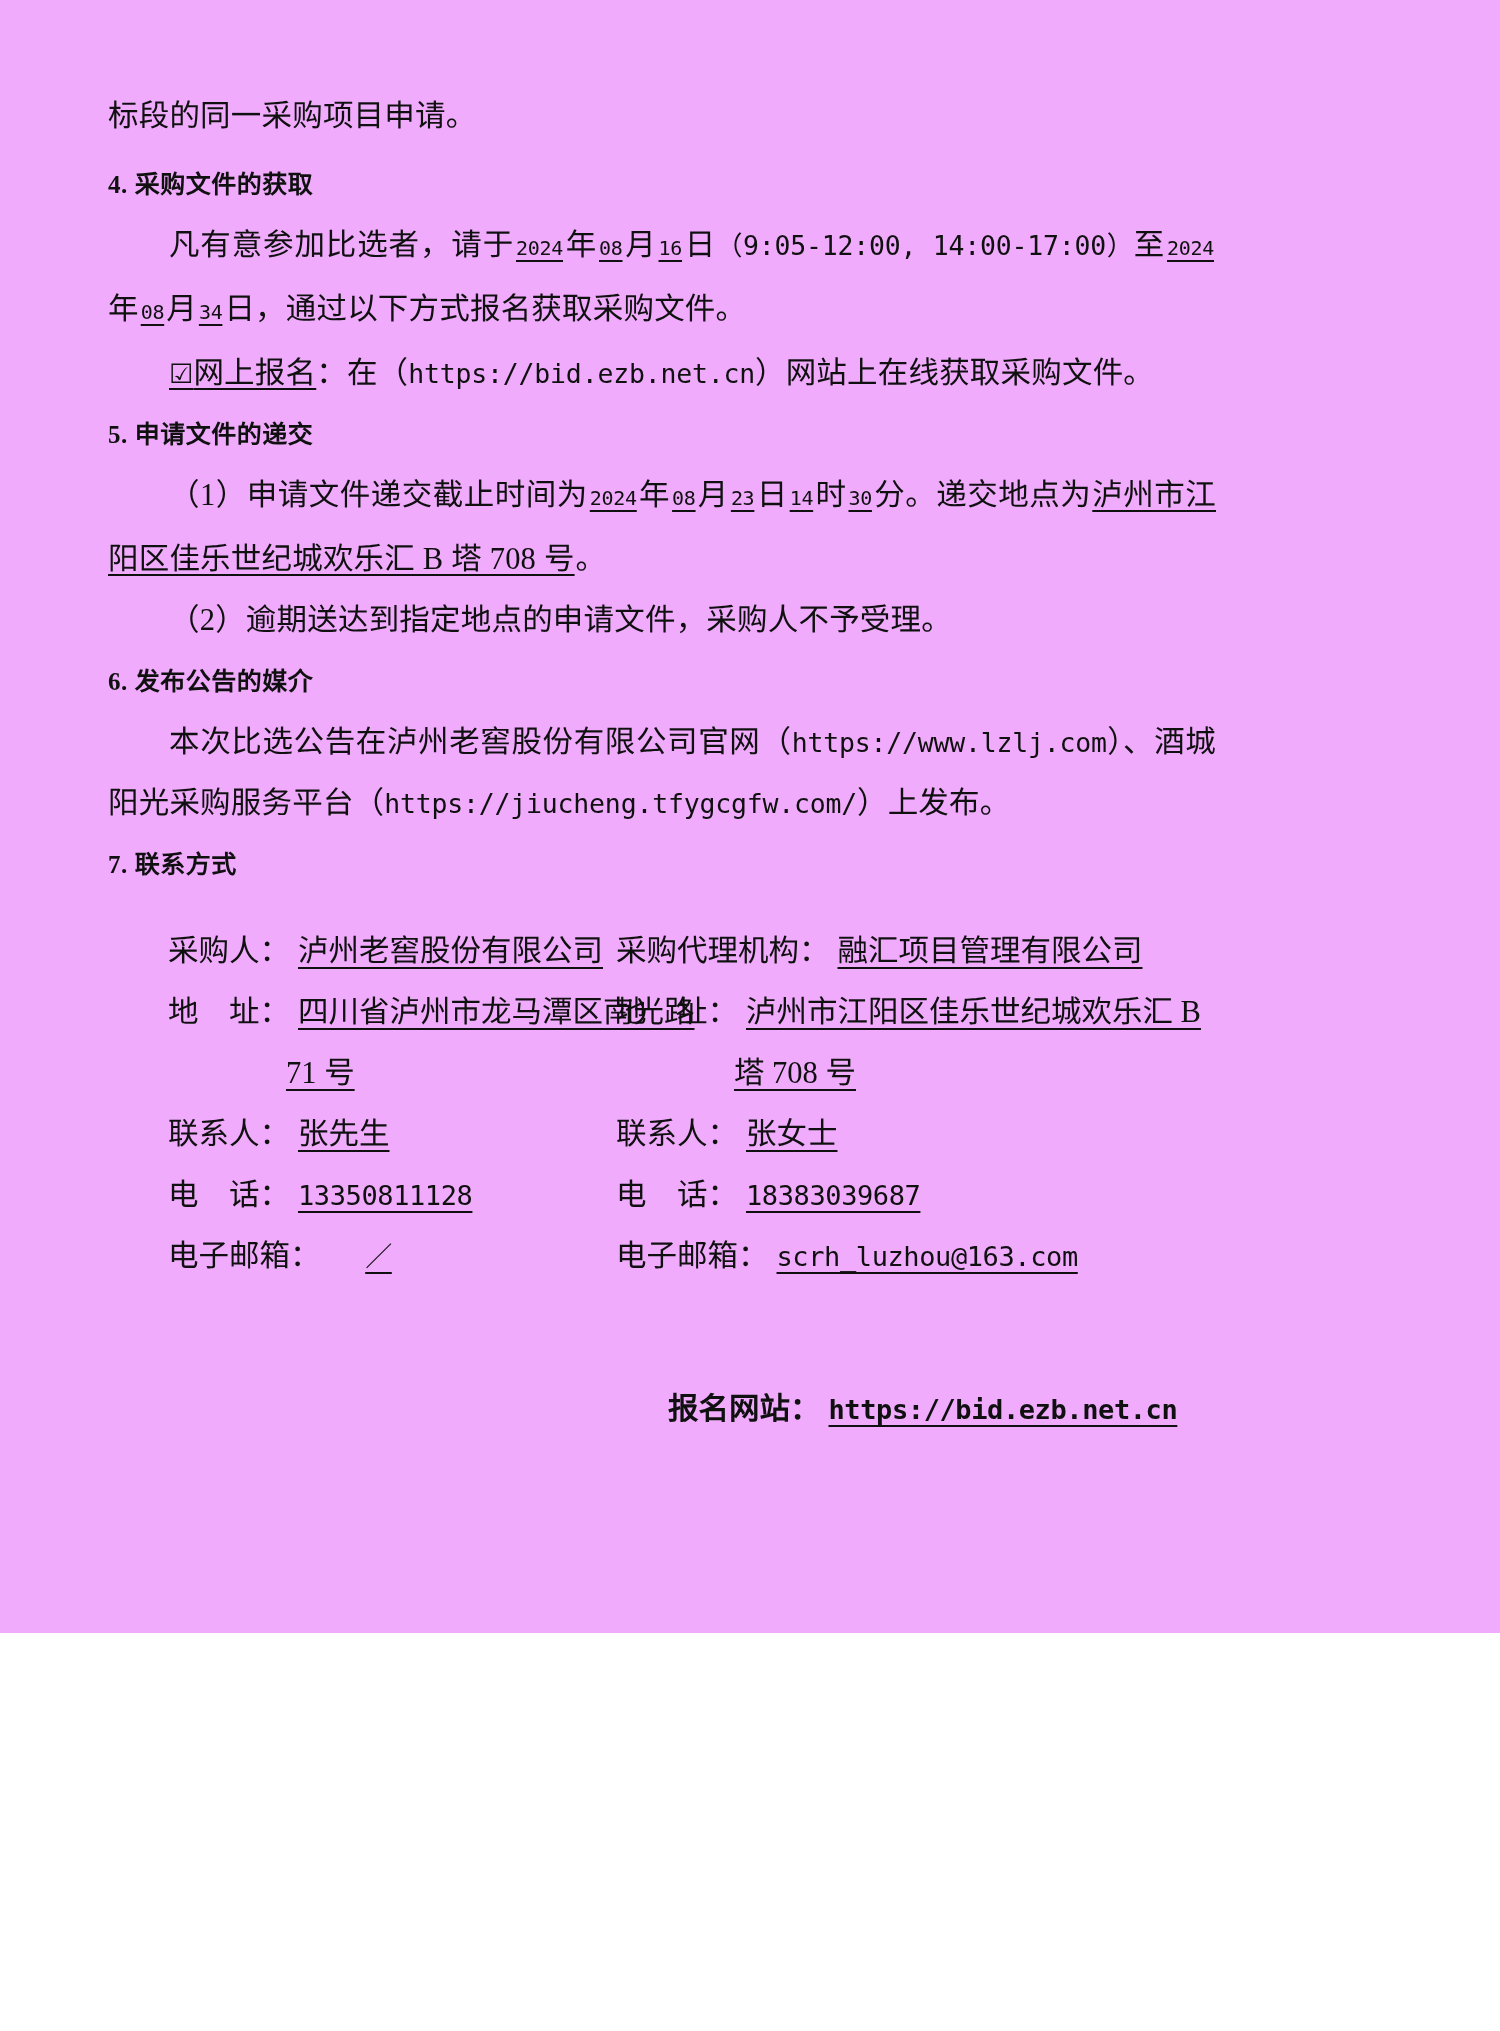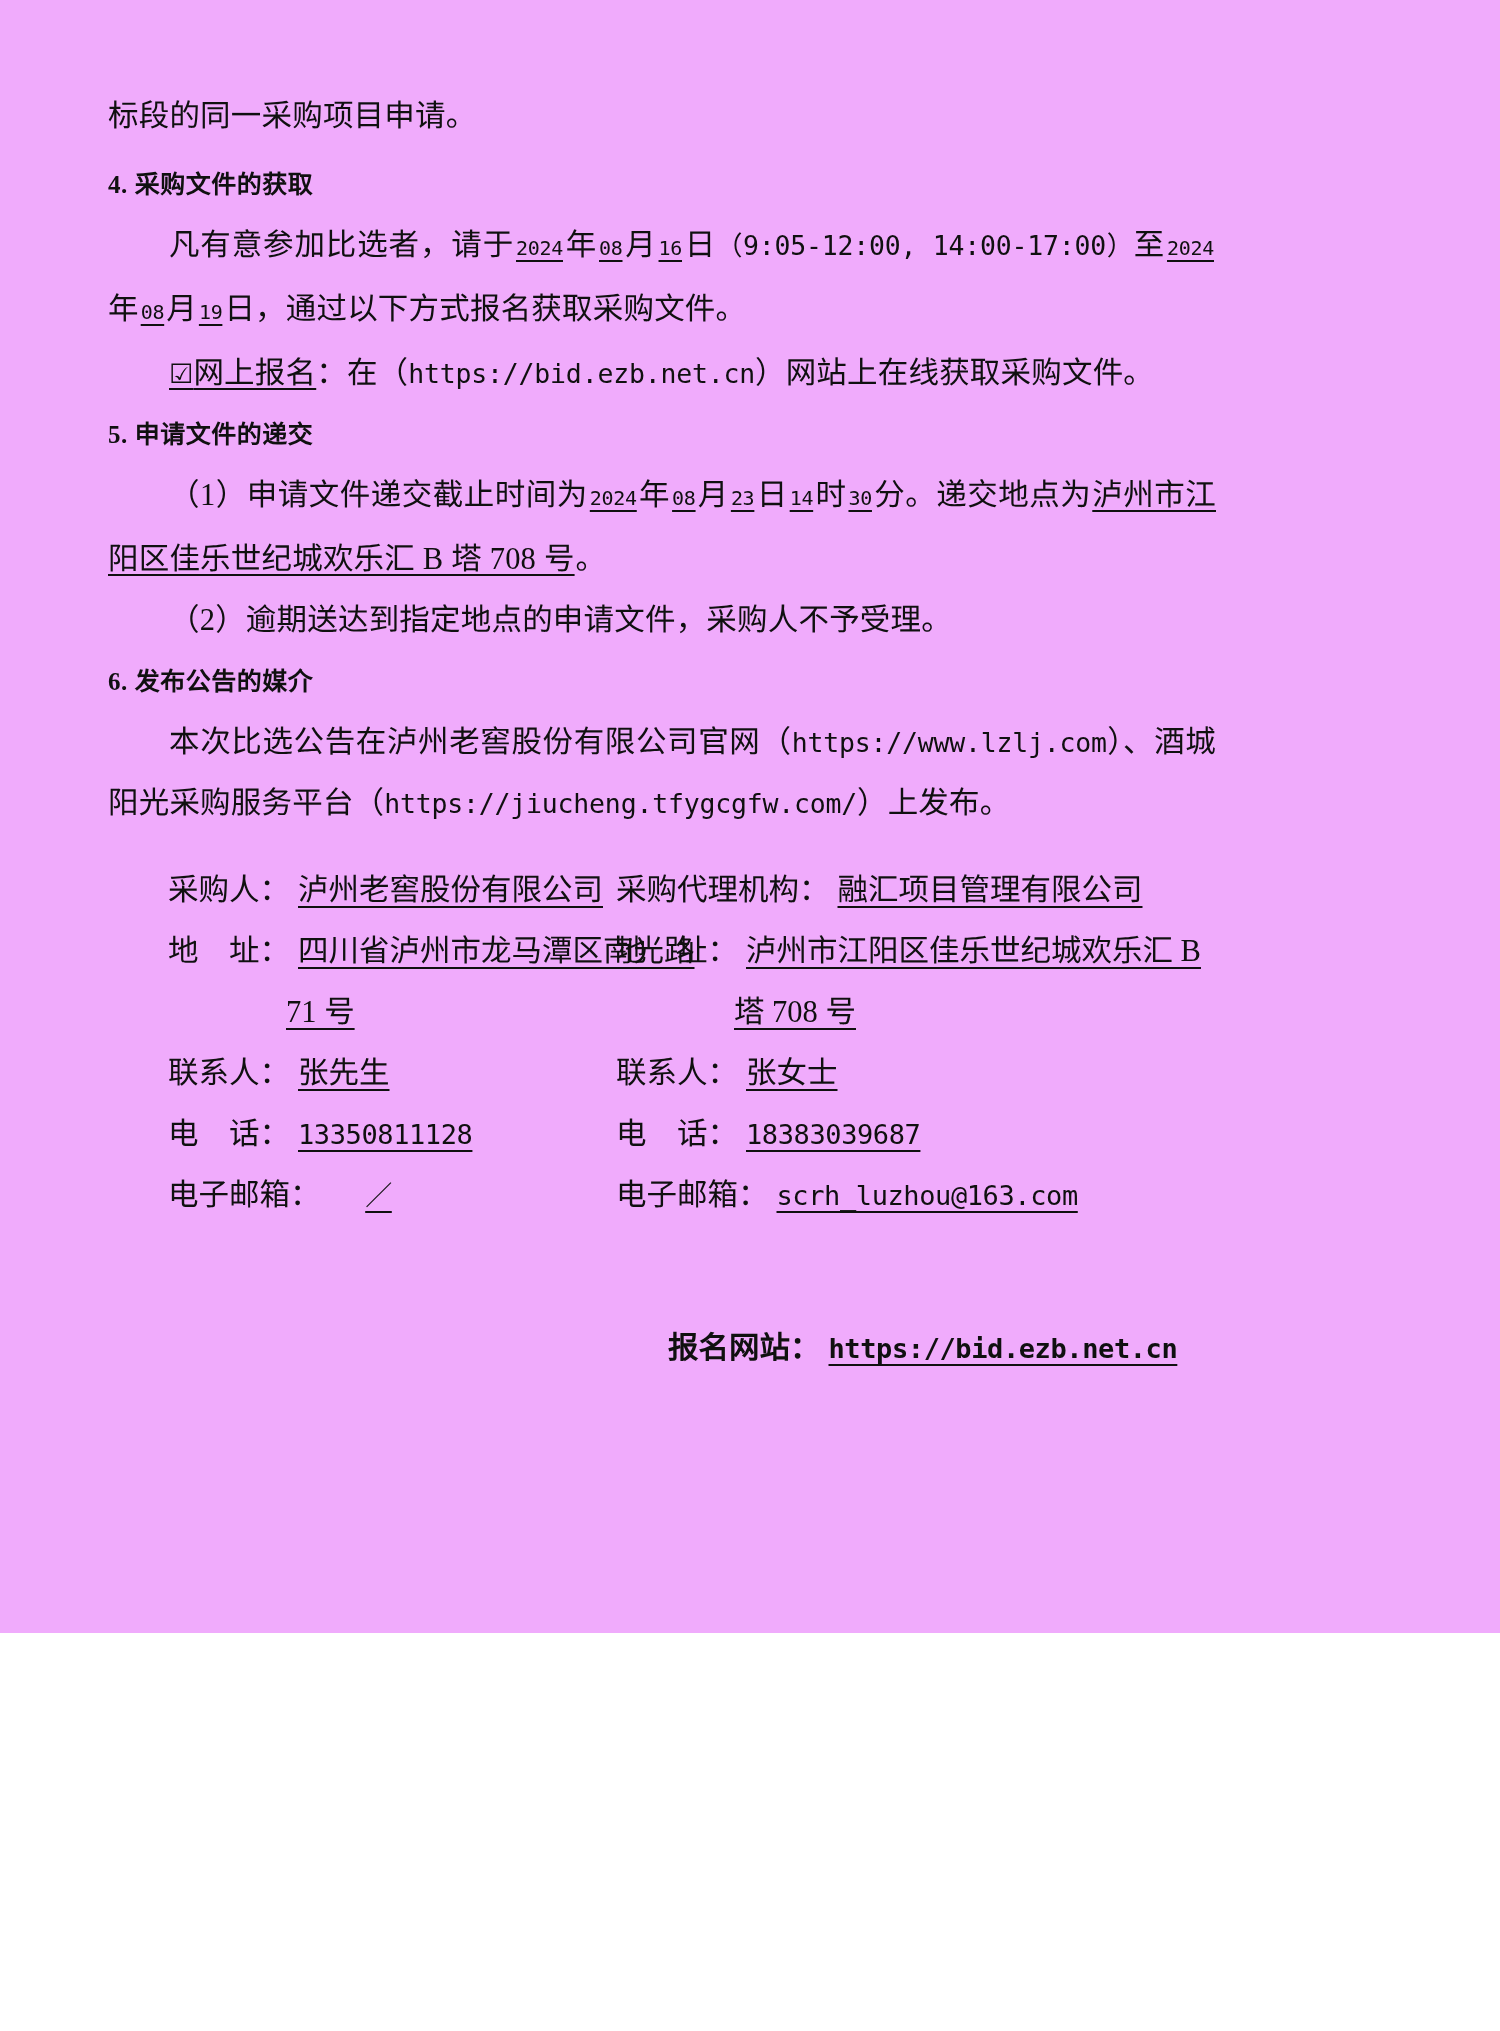--- a/index.html
+++ b/index.html
@@ -136,21 +136,21 @@
     <p class="para">标段的同一采购项目申请。</p>
 
     <div class="spacer-sm"></div>
 
     <h2 class="heading">
       <span class="num ascii">4.</span>
       <span>采购文件的获取</span>
     </h2>
 
     <p class="para indent">
-      <span>凡有意参加比选者，请于</span><span class="blank">2024</span><span>年</span><span class="blank">08</span><span>月</span><span class="blank">16</span><span>日</span><span class="mono">（9:05-12:00, 14:00-17:00）</span><span>至</span><span class="blank">2024</span><span>年</span><span class="blank">08</span><span>月</span><span class="blank">19</span><span>日，通过以下方式报名获取采购文件。</span>
+      <span>凡有意参加比选者，请于</span><span class="blank">2024</span><span>年</span><span class="blank">08</span><span>月</span><span class="blank">16</span><span>日</span><span class="mono">（9:05-12:00, 14:00-17:00）</span><span>至</span><span class="blank">2024</span><span>年</span><span class="blank">08</span><span>月</span><span class="blank">34</span><span>日，通过以下方式报名获取采购文件。</span>
     </p>
 
     <p class="para indent">
       <span class="u"><span class="checkbox-glyph">☑</span><span>网上报名</span></span><span>：</span><span>在（</span><span class="mono">https://bid.ezb.net.cn</span><span>）网站上在线获取采购文件。</span>
     </p>
 
     <h2 class="heading">
       <span class="num ascii">5.</span>
       <span>申请文件的递交</span>
     </h2>
@@ -164,20 +164,24 @@
 
     <h2 class="heading">
       <span class="num ascii">6.</span>
       <span>发布公告的媒介</span>
     </h2>
 
     <p class="para indent">
       <span>本次比选公告在泸州老窖股份有限公司官网（</span><span class="mono">https://www.lzlj.com</span><span>）、酒城阳光采购服务平台（</span><span class="mono">https://jiucheng.tfygcgfw.com/</span><span>）上发布。</span>
     </p>
 
+    <h2 class="heading">
+      <span class="num ascii">7.</span>
+      <span>联系方式</span>
+    </h2>
 
     <div class="contact">
 
       <div class="col col-left">
         <div class="crow">
           <span class="clabel">采购人：</span>
           <span class="cvalue">泸州老窖股份有限公司</span>
         </div>
         <div class="crow">
           <span class="clabel">地　址：</span>

